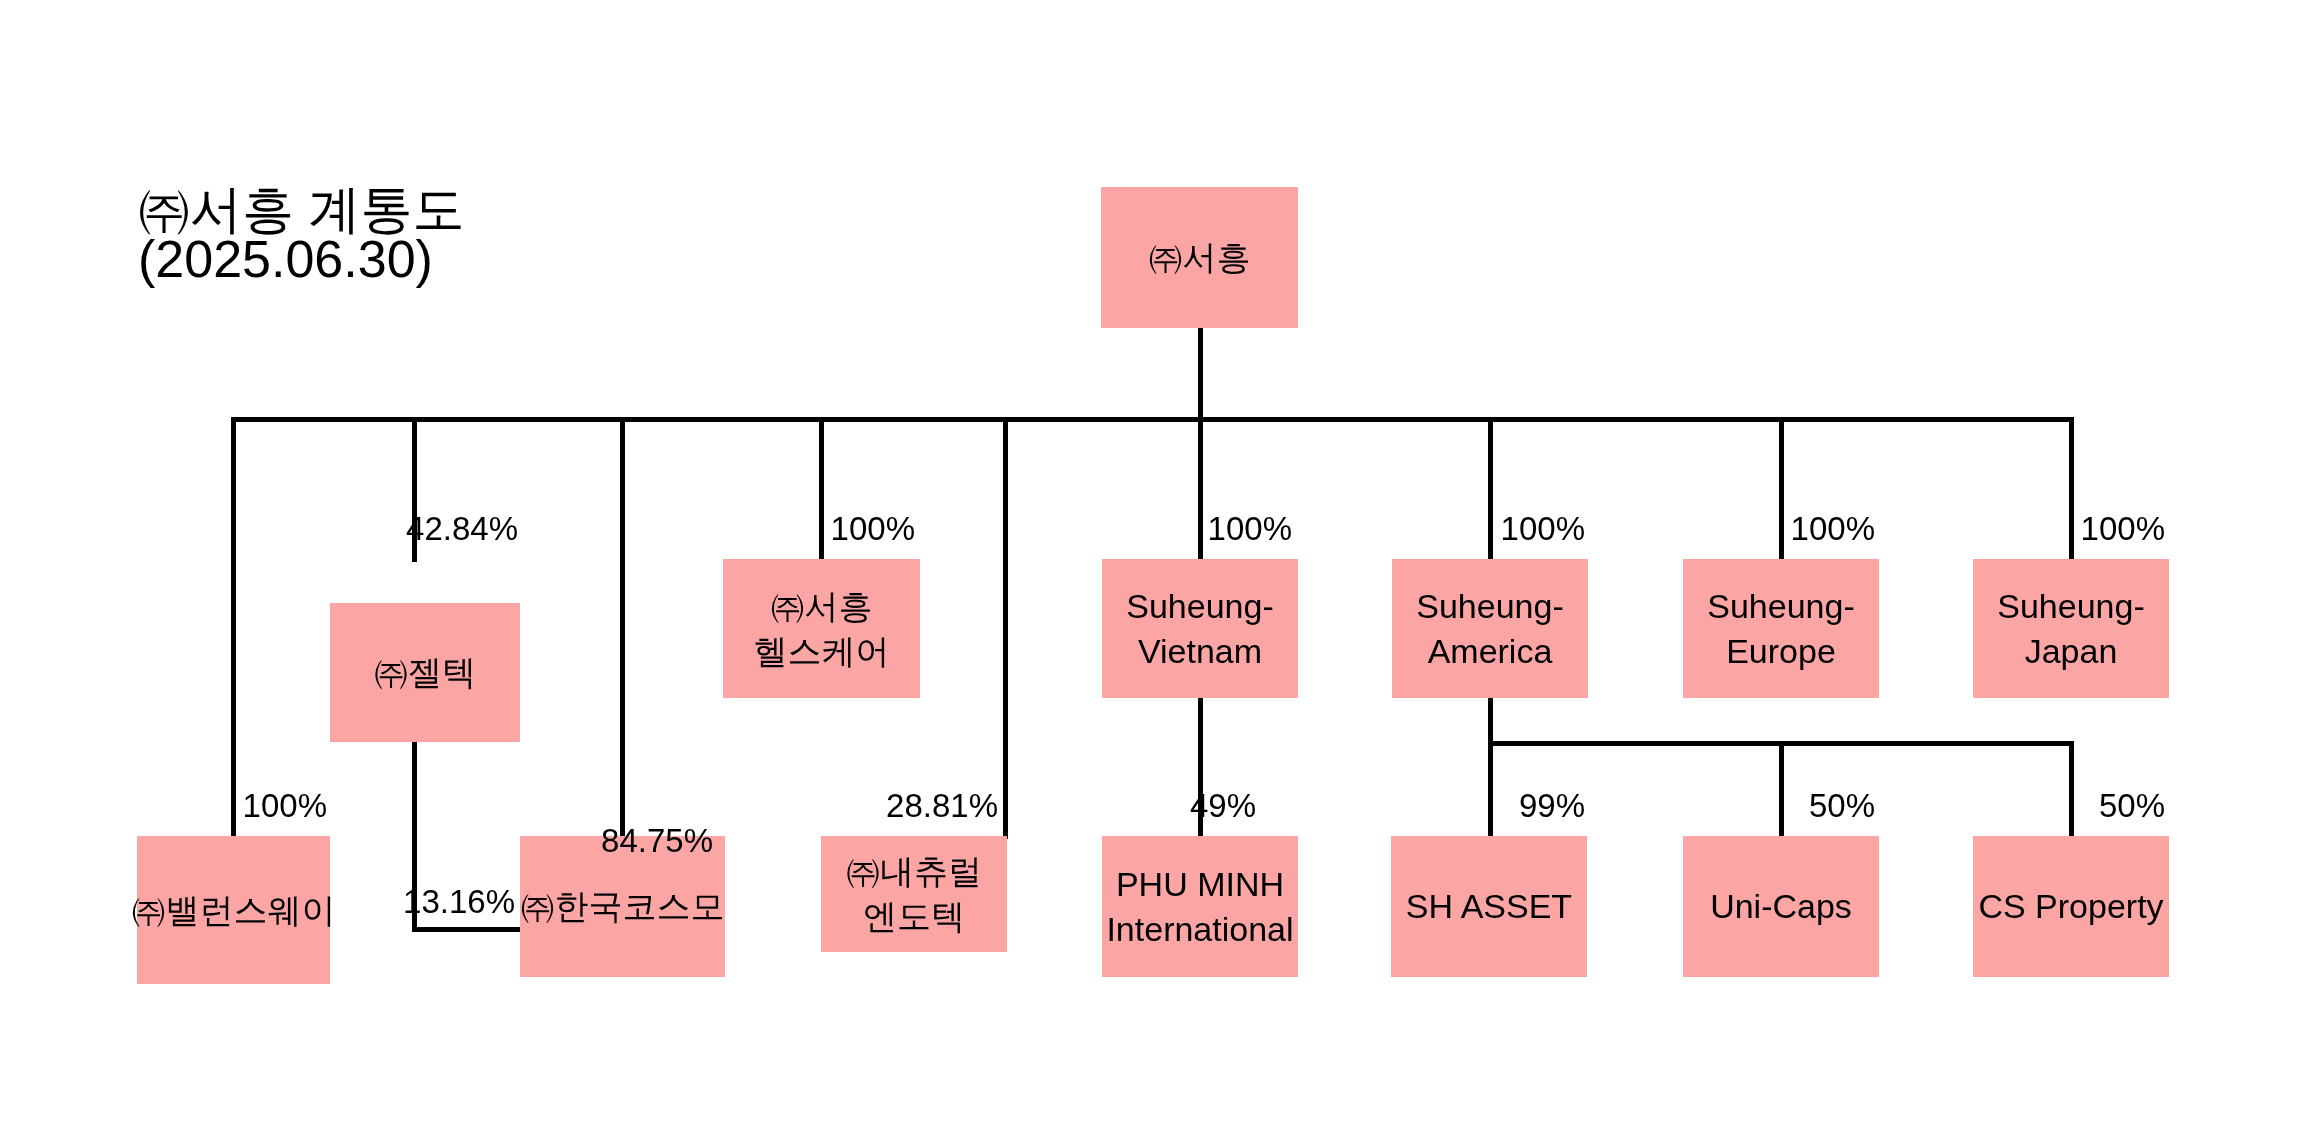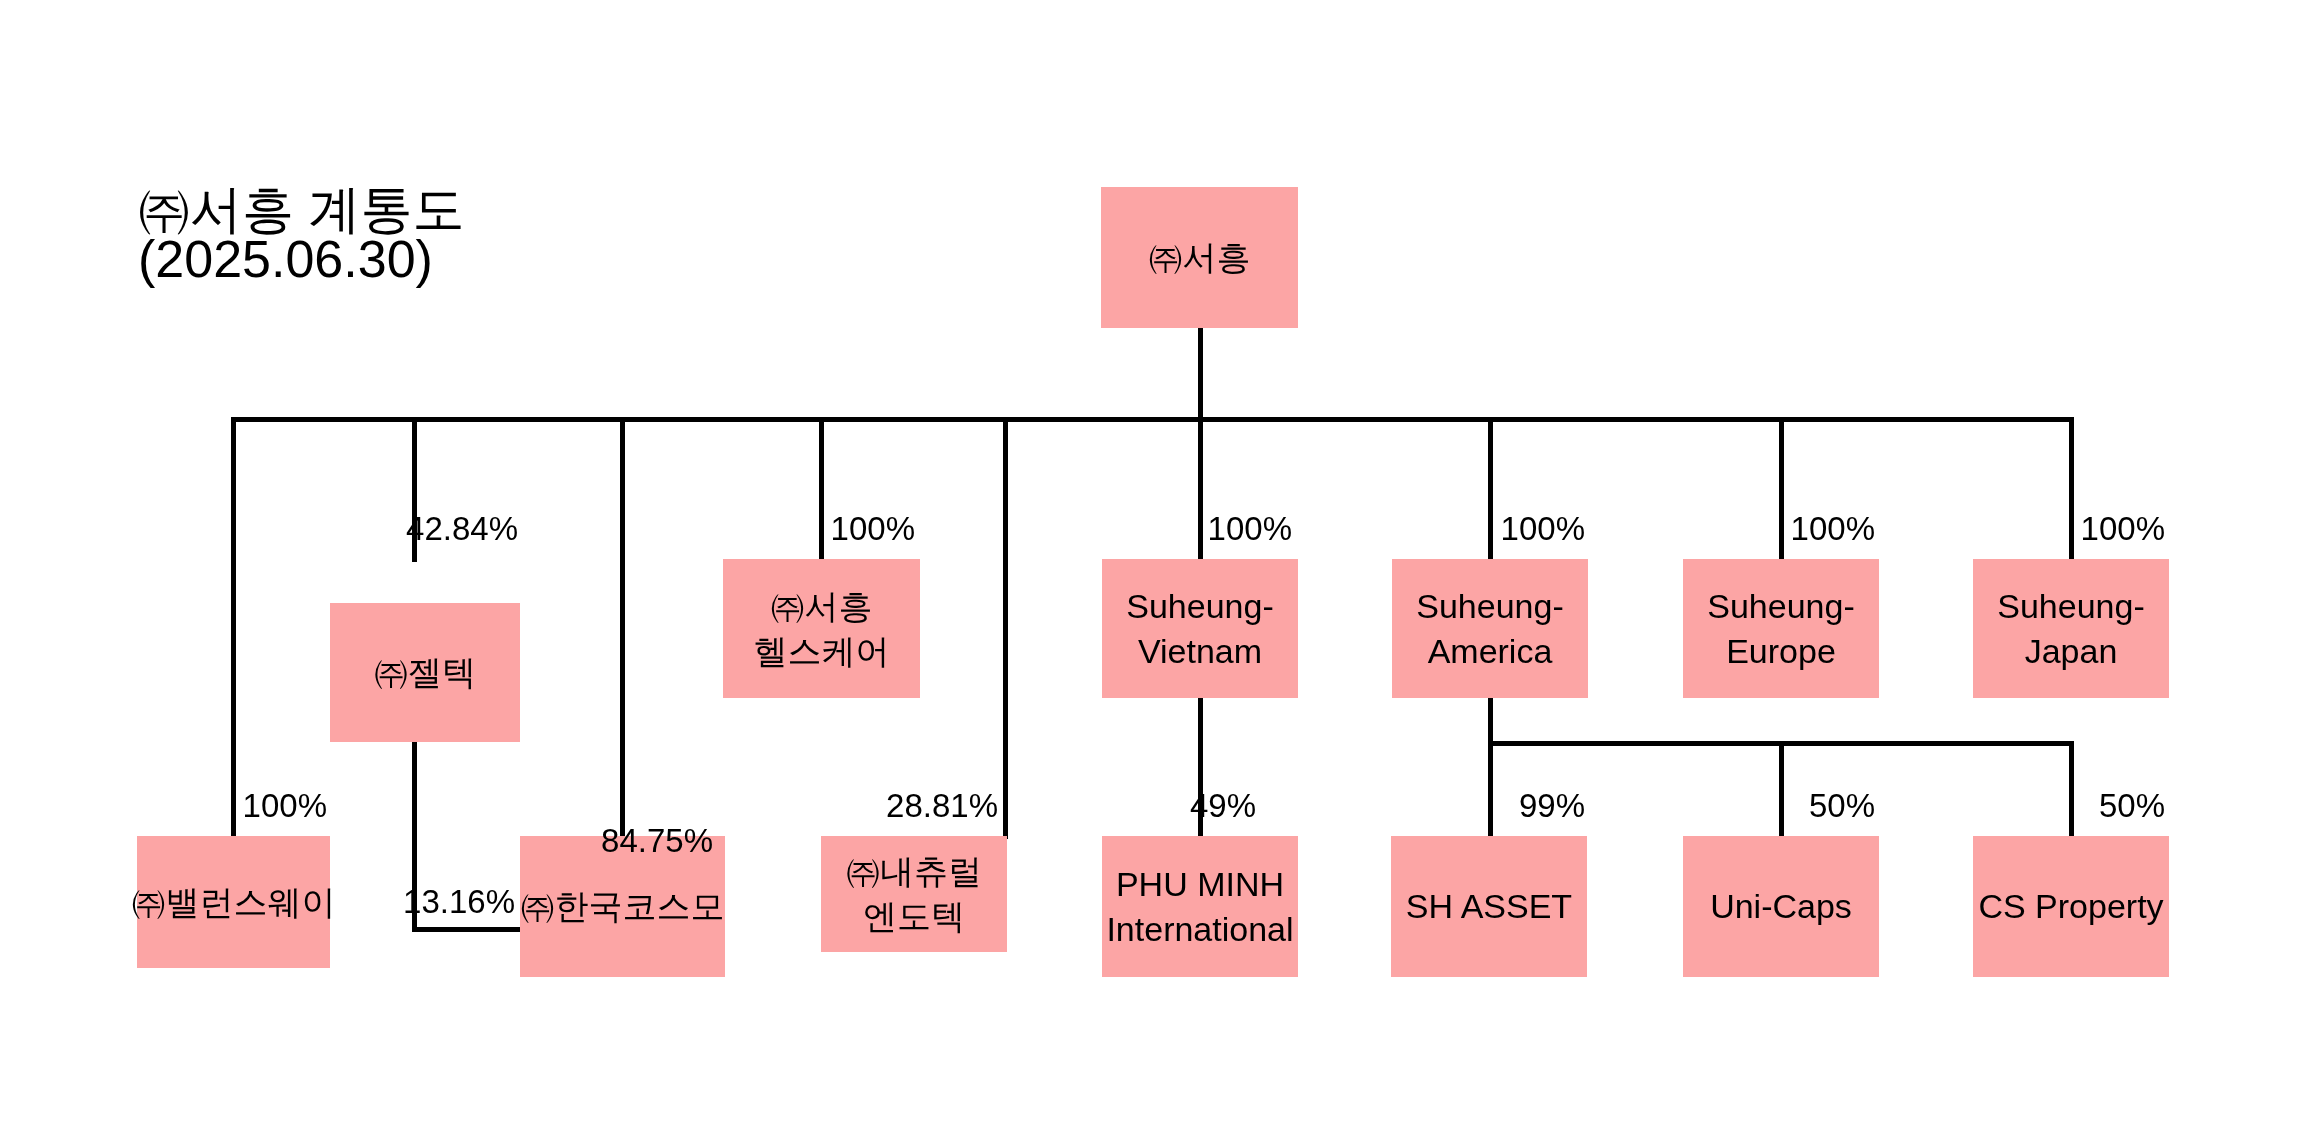--- a/index.html
+++ b/index.html
@@ -103,21 +103,21 @@
       <div class="node" style="left: 1683px; top: 559px; width: 196px; height: 139px;">
         <div>Suheung-</div>
         <div>Europe</div>
       </div>
       <div class="pct" style="left: 1615px; top: 507px;">100%</div>
       <div class="node" style="left: 1973px; top: 559px; width: 196px; height: 139px;">
         <div>Suheung-</div>
         <div>Japan</div>
       </div>
       <div class="pct" style="left: 1905px; top: 507px;">100%</div>
-      <div class="node" style="left: 137px; top: 836px; width: 193px; height: 132px;">
+      <div class="node" style="left: 137px; top: 836px; width: 193px; height: 148px;">
         <div>㈜밸런스웨이</div>
       </div>
       <div class="pct" style="left: 67px; top: 784px;">100%</div>
       <div class="node" style="left: 520px; top: 836px; width: 205px; height: 141px;">
         <div>㈜한국코스모</div>
       </div>
       <div class="pct" style="left: 453px; top: 819px;">84.75%</div>
       <div class="node" style="left: 821px; top: 836px; width: 186px; height: 116px;">
         <div>㈜내츄럴</div>
         <div>엔도텍</div>

